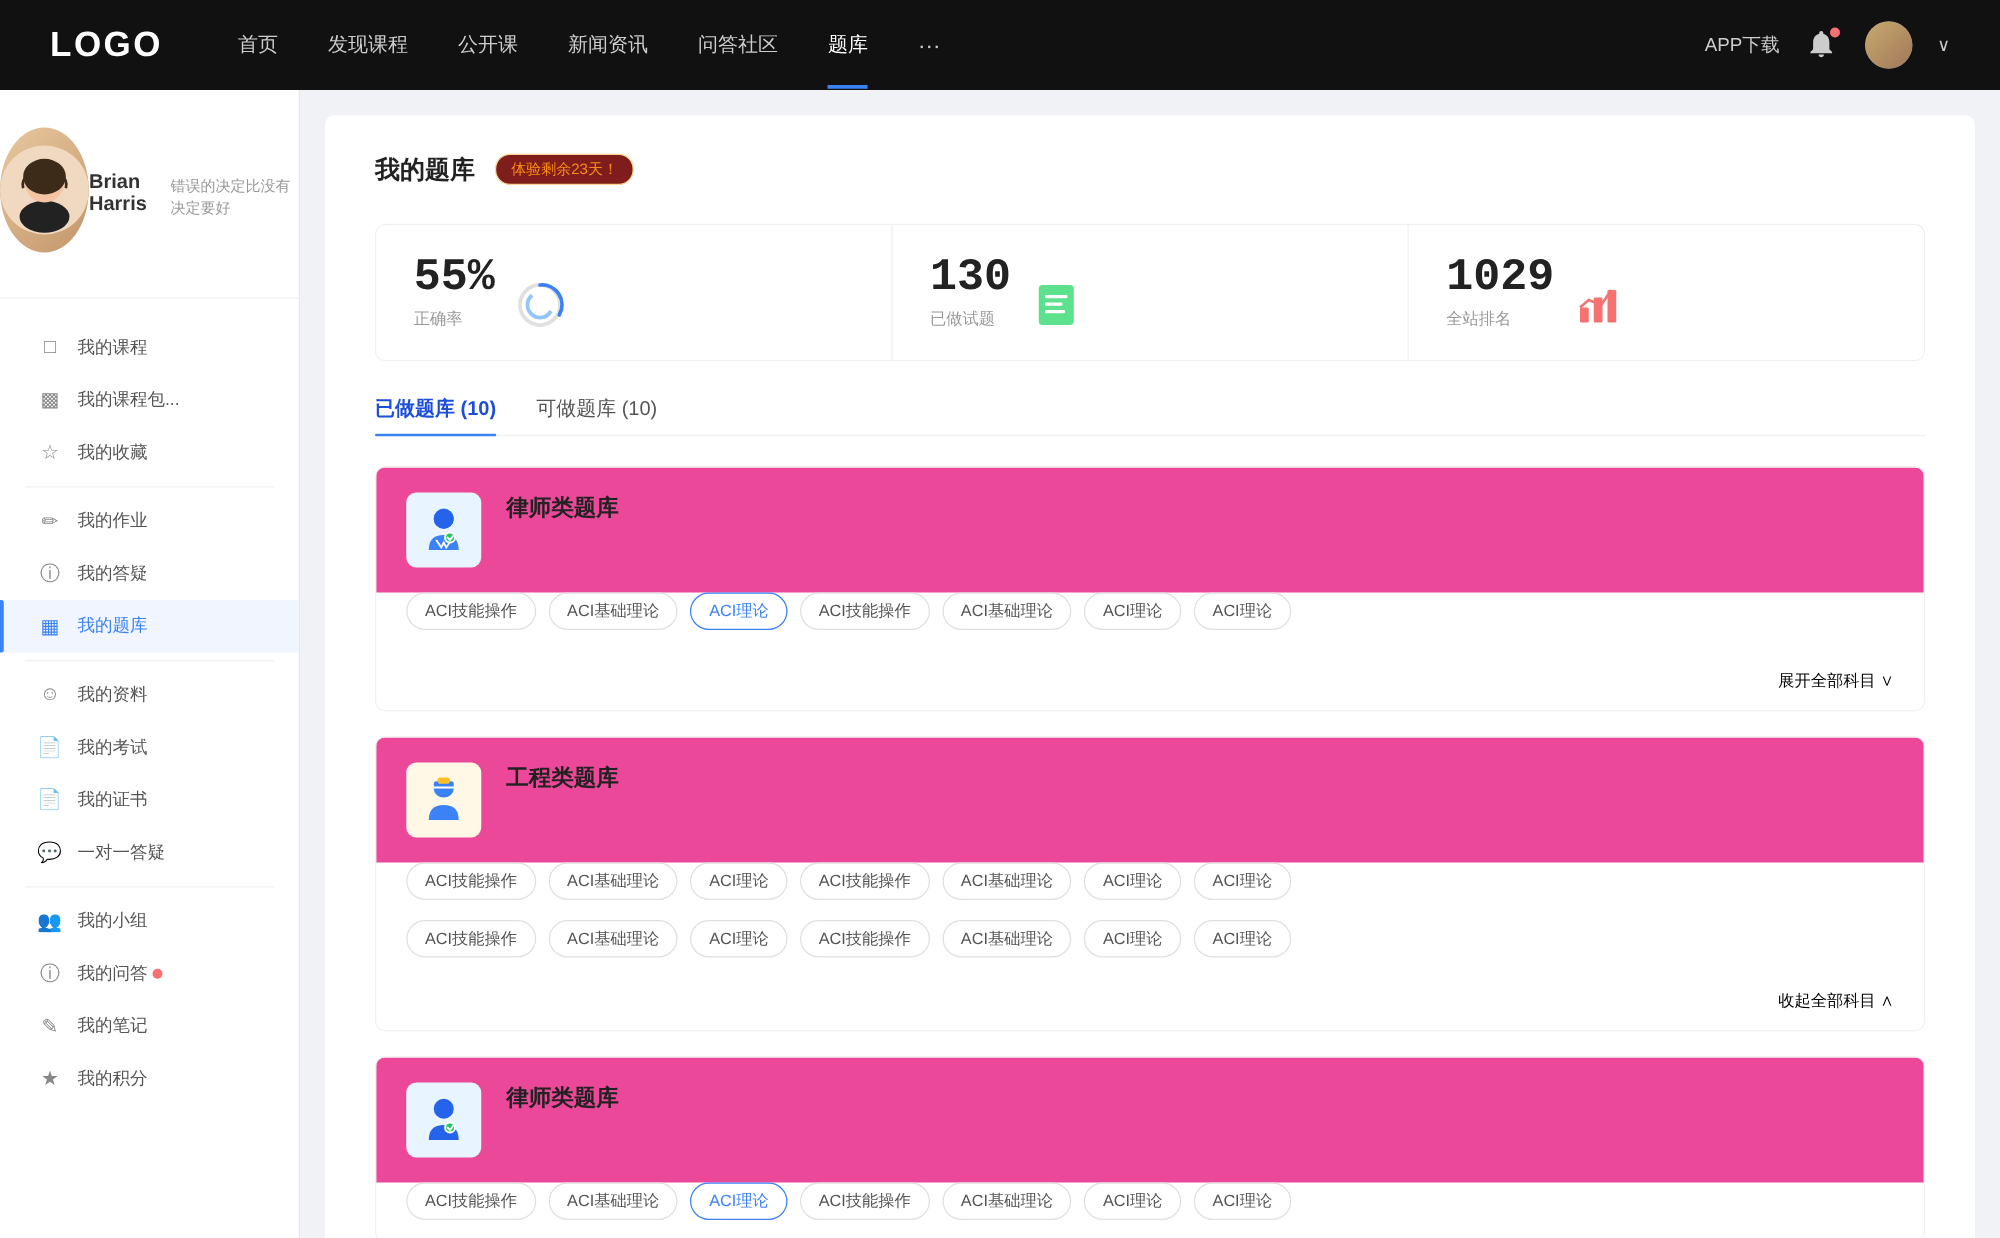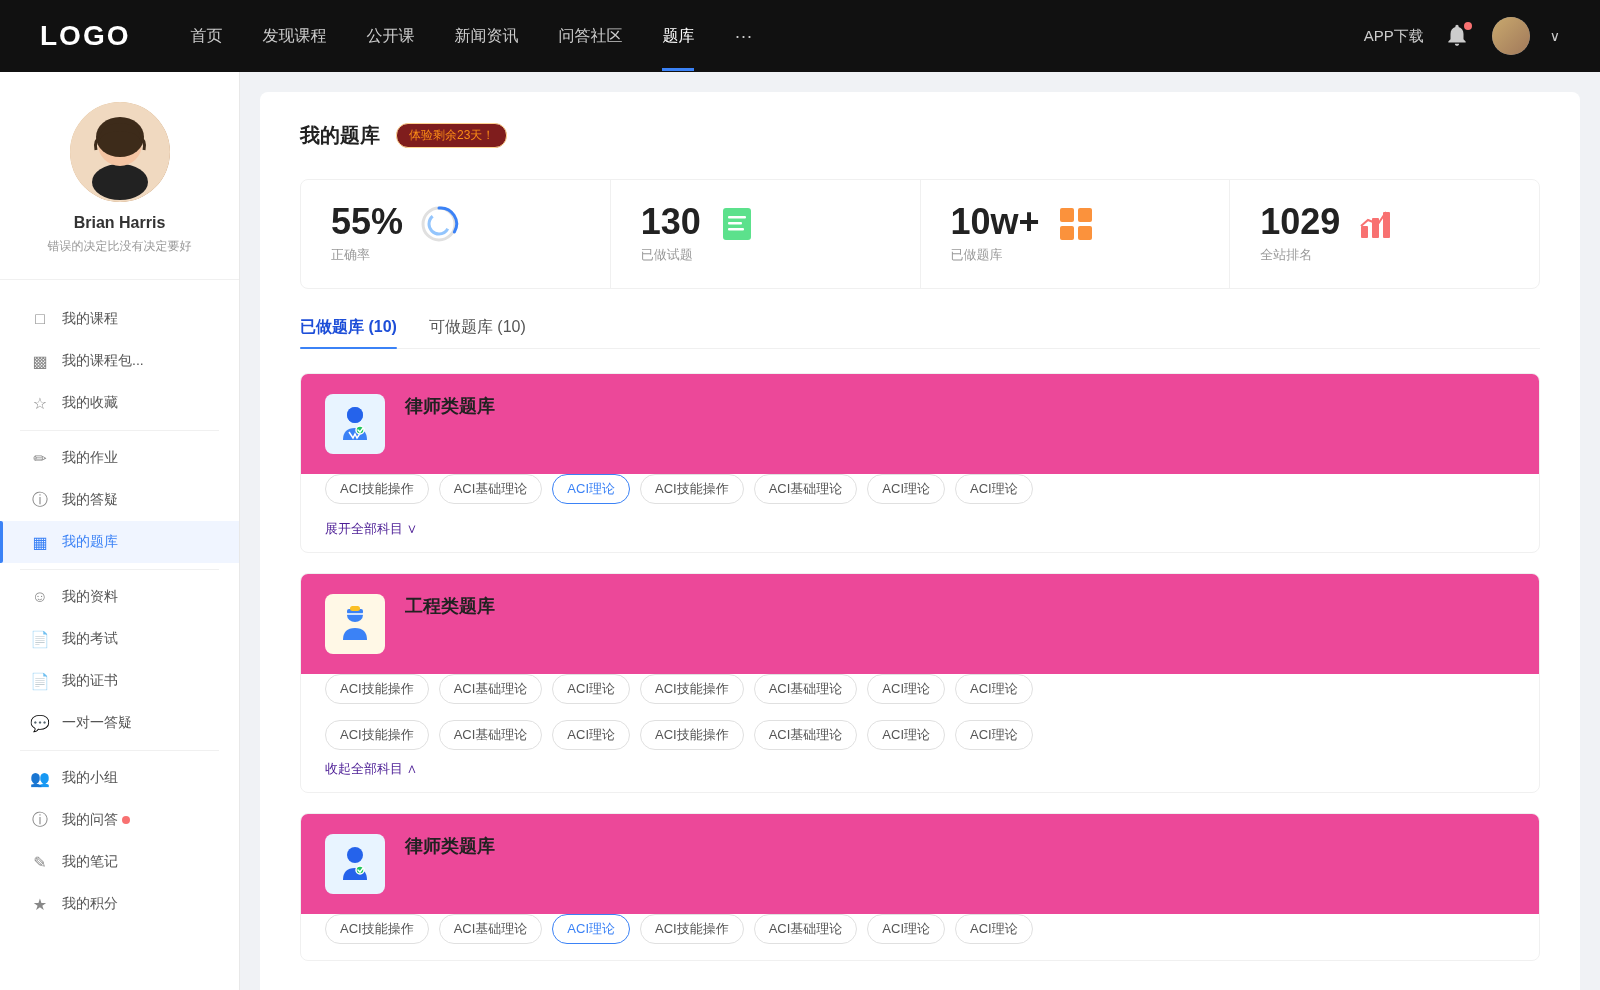--- a/index.html
+++ b/index.html
@@ -96,21 +96,21 @@
     
     .sidebar {
       width: 240px;
       background: #fff;
       padding: 30px 0 20px 0;
       flex-shrink: 0;
       border-right: 1px solid #e8e8e8;
     }
     .profile-section {
       display: flex;
-      flex-direction: column;
+      flex-direction: row;
       align-items: center;
       padding-bottom: 24px;
       border-bottom: 1px solid #f0f0f0;
       margin-bottom: 10px;
     }
     .profile-avatar {
       width: 100px; height: 100px;
       border-radius: 50%;
       background: linear-gradient(135deg, #e8c9a0, #c4956a);
       overflow: hidden;
@@ -211,24 +211,25 @@
     .stats-row {
       display: flex;
       border: 1px solid #f0f0f0;
       border-radius: 8px;
       margin-bottom: 28px;
       overflow: hidden;
     }
     .stat-item {
       flex: 1;
       display: flex;
-      align-items: flex-start;
+      align-items: flex-end;
       padding: 24px 30px;
       border-right: 1px solid #f0f0f0;
       gap: 16px;
+      font-family: Liberation Mono, monospace;
     }
     .stat-item:last-child { border-right: none; }
     .stat-value {
       font-size: 36px;
       font-weight: 700;
       color: #222;
       line-height: 1;
     }
     .stat-label {
       font-size: 13px;
@@ -307,24 +308,26 @@
       color: #555;
       cursor: pointer;
       background: #fff;
     }
     .tag.selected {
       border-color: #3b82f6;
       color: #3b82f6;
       background: #fff;
     }
     .qbank-footer {
+      text-align: right;
       padding: 0 24px 14px 24px;
       font-size: 13px;
-      color: #4c1d95;
-      cursor: pointer;
+      color: #000000;
+      cursor: pointer;
+      margin-top: 16px;
     }
     .qbank-tags-row2 {
       display: flex;
       flex-wrap: wrap;
       gap: 10px;
       padding: 0 24px 10px 24px;
     }
   </style>
 </head>
 <body>
@@ -469,34 +472,20 @@
         <div class="stat-icon">
           <svg width="36" height="36" viewBox="0 0 36 36">
             <rect x="4" y="2" width="28" height="32" rx="3" fill="#4ade80" opacity="0.9"></rect>
             <rect x="9" y="10" width="18" height="2.5" rx="1" fill="white"></rect>
             <rect x="9" y="16" width="14" height="2.5" rx="1" fill="white"></rect>
             <rect x="9" y="22" width="16" height="2.5" rx="1" fill="white"></rect>
           </svg>
         </div>
       </div>
 
-      <div class="stat-item">
-        <div>
-          <div class="stat-value">10w+</div>
-          <div class="stat-label">已做题库</div>
-        </div>
-        <div class="stat-icon">
-          <svg width="36" height="36" viewBox="0 0 36 36">
-            <rect x="2" y="2" width="14" height="14" rx="2" fill="#fb923c"></rect>
-            <rect x="20" y="2" width="14" height="14" rx="2" fill="#fb923c"></rect>
-            <rect x="2" y="20" width="14" height="14" rx="2" fill="#fb923c"></rect>
-            <rect x="20" y="20" width="14" height="14" rx="2" fill="#fb923c"></rect>
-          </svg>
-        </div>
-      </div>
 
       <div class="stat-item">
         <div>
           <div class="stat-value">1029</div>
           <div class="stat-label">全站排名</div>
         </div>
         <div class="stat-icon">
           <svg width="36" height="36" viewBox="0 0 36 36">
             <rect x="3" y="20" width="7" height="12" rx="1" fill="#f87171"></rect>
             <rect x="14" y="12" width="7" height="20" rx="1" fill="#f87171"></rect>

